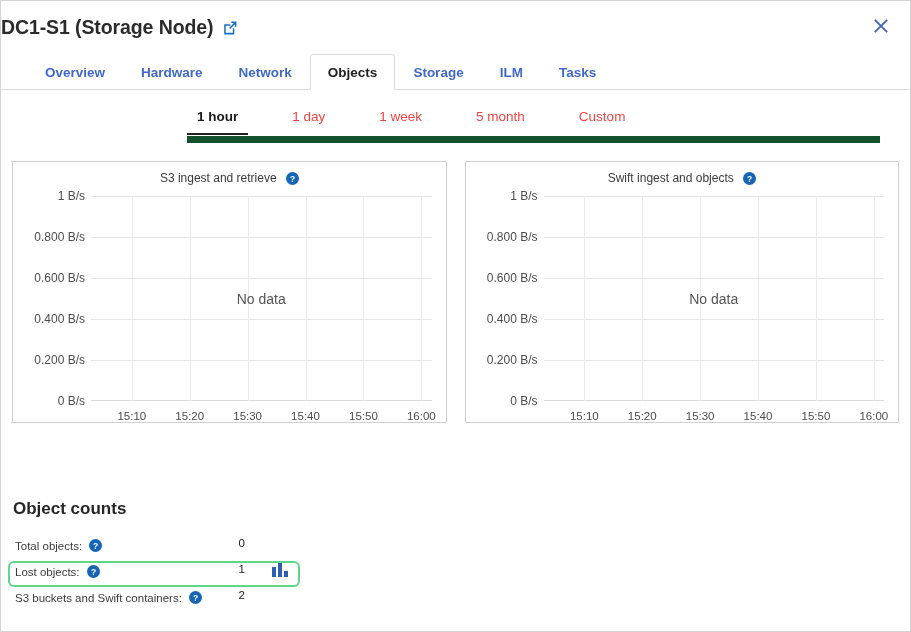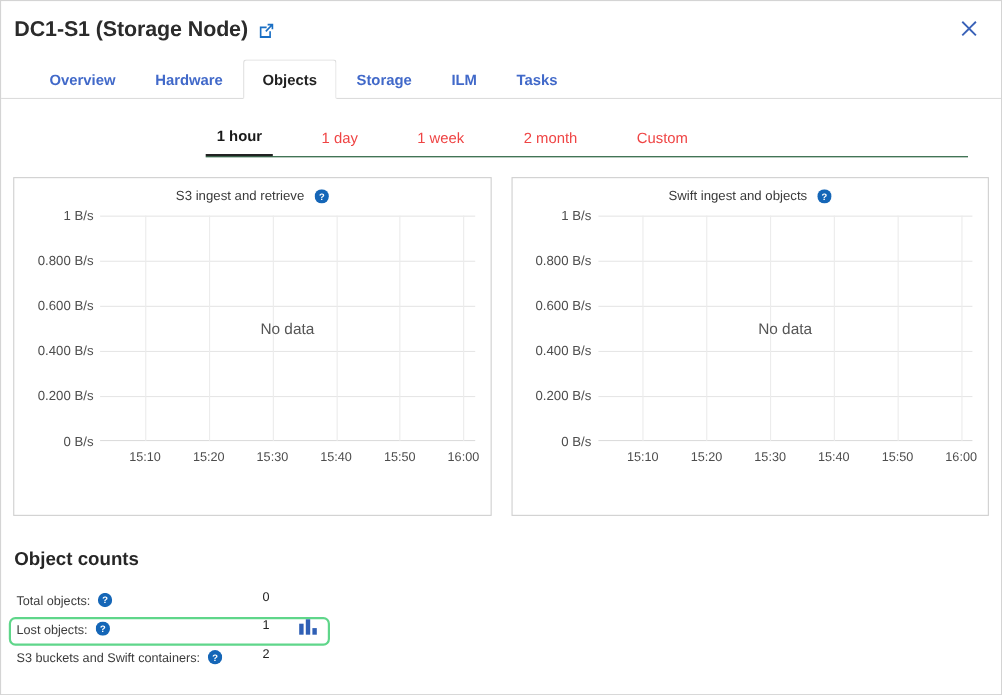--- a/index.html
+++ b/index.html
@@ -22,21 +22,21 @@
 
   
   .header-row {
     position: absolute;
     top: 9px; left: 0; right: 0;
     height: 34px;
     display: flex;
     align-items: center;
   }
   .panel-title {
-    margin-left: 12px;
+    margin-left: 0;
     font-size: 19.5px;
     font-weight: bold;
     color: #2b2b2b;
     letter-spacing: -0.1px;
     white-space: nowrap;
   }
   .external-link-icon {
     margin-left: 9px;
     margin-top: 2px;
     width: 16px; height: 16px;
@@ -82,23 +82,23 @@
     border-bottom-color: #ffffff;
   }
 
   
   .timebar {
     position: absolute;
     top: 108px;
     left: 186px;
     right: 30px;
     height: 34px;
-    border-bottom: 1px solid #14532d;
-    display: flex;
-    align-items: flex-end;
+    border-bottom: 7px solid #14532d;
+    display: flex;
+    align-items: flex-start;
   }
   .time-tab {
     padding: 0 10px 9px 10px;
     margin-right: 34px;
     font-size: 13.5px;
     color: #ef4444;
     cursor: pointer;
     white-space: nowrap;
   }
   .time-tab.active {
@@ -106,21 +106,21 @@
     font-weight: bold;
     border-bottom: 2px solid #222222;
   }
 
   
   .charts {
     position: absolute;
     top: 160px;
     left: 11px;
     right: 11px;
-    height: 308px;
+    height: 262px;
     display: flex;
     gap: 18px;
   }
   .chart-card {
     flex: 1;
     border: 1px solid #cfcfcf;
     background: #ffffff;
     position: relative;
   }
   .chart-title {
@@ -284,39 +284,42 @@
     </div>
   </div>
 
   <div class="tabbar">
     <div class="tab">
         <span>Overview</span>
       </div>
     <div class="tab">
         <span>Hardware</span>
       </div>
+    <div class="tab">
+        <span>Network</span>
+      </div>
     <div class="tab active">
         <span>Objects</span>
       </div>
     <div class="tab">
         <span>Storage</span>
       </div>
     <div class="tab">
         <span>ILM</span>
       </div>
     <div class="tab">
         <span>Tasks</span>
       </div>
   </div>
 
   <div class="timebar">
     <div class="time-tab active"><span>1 hour</span></div>
     <div class="time-tab"><span>1 day</span></div>
     <div class="time-tab"><span>1 week</span></div>
-    <div class="time-tab"><span>2 month</span></div>
+    <div class="time-tab"><span>5 month</span></div>
     <div class="time-tab"><span>Custom</span></div>
   </div>
 
   <div class="charts">
 
     <div class="chart-card">
       <div class="chart-title">
         <span>S3 ingest and retrieve</span>
         <span class="help-icon">
           <svg width="13" height="13" viewBox="0 0 13 13">

